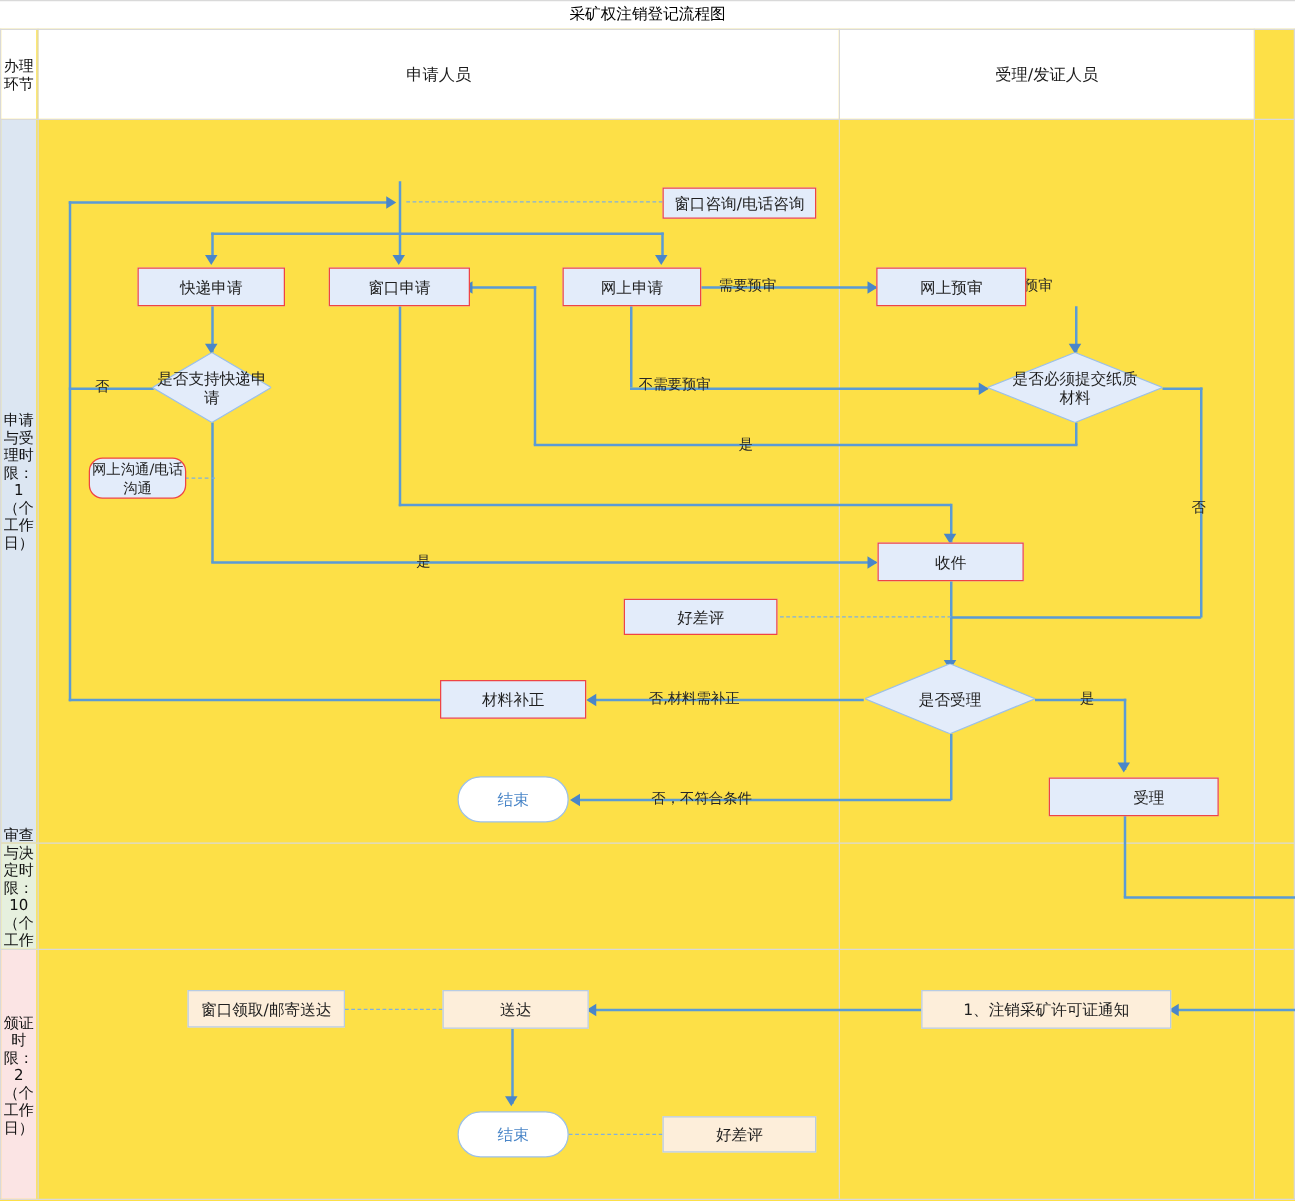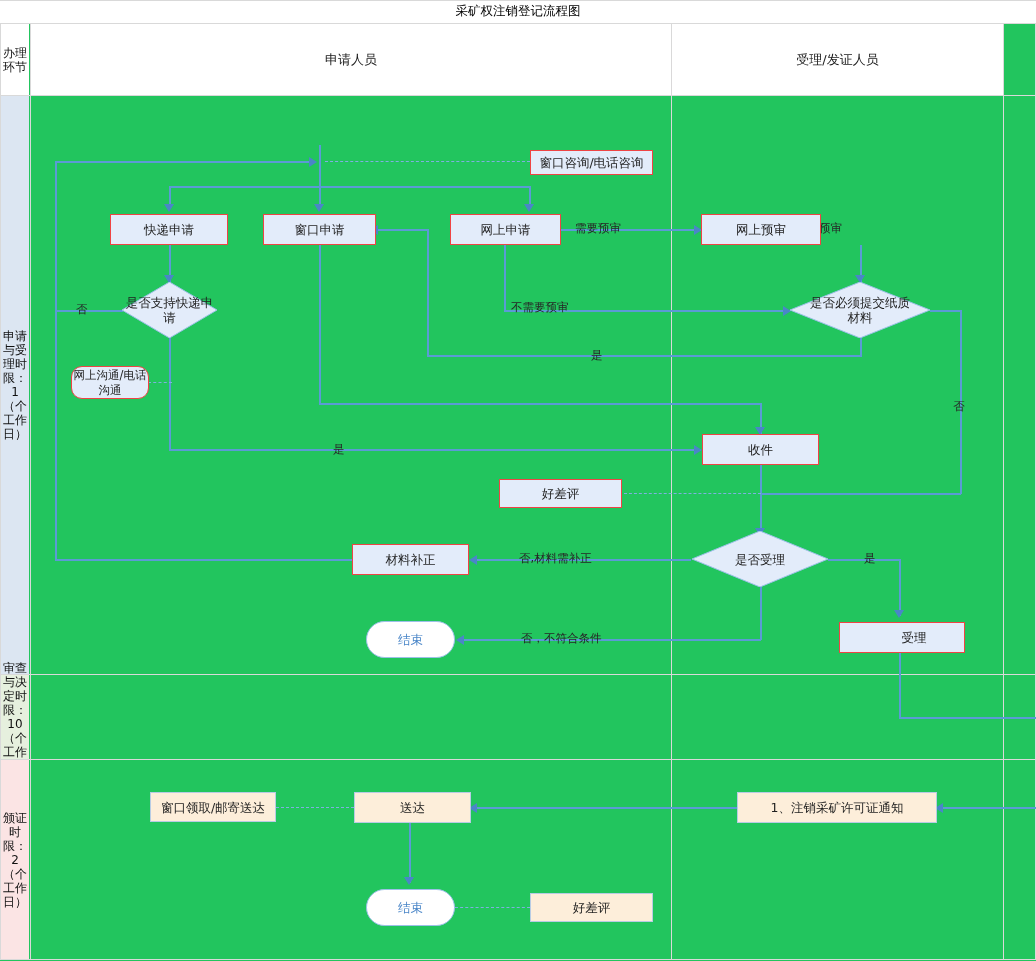--- a/index.html
+++ b/index.html
@@ -1,17 +1,17 @@
 <!DOCTYPE html>
 <html><head>
 <meta charset="utf-8">
 <style>
   html,body{margin:0;padding:0;background:#fff;}
   body{font-family:"DejaVu Sans","Liberation Sans",sans-serif;}
-  #page{position:relative;width:1036px;height:961px;overflow:hidden;background:#22c55e;}
+  #page{position:relative;width:1036px;height:961px;overflow:hidden;background:#fde047;}
 
   
   .tbl-line{position:absolute;background:#d9d9d9;}
   .hline{height:1px;left:0;width:1036px;}
   .vline{width:1px;top:0;}
 
   .title-bar{position:absolute;left:0;top:0;width:1036px;height:23px;
              display:flex;align-items:center;justify-content:center;
              font-size:12.5px;color:#000;background:#fff;}
 
@@ -213,21 +213,21 @@
     <svg width="136" height="56" viewBox="0 0 136 56">
       <polygon points="68,0 136,28 68,56 0,28" fill="#e3ecfa" stroke="#9cc0e8" stroke-width="1"></polygon>
     </svg>
     <div class="diamond-label">是否受理</div>
   </div>
 
   <div class="node rect" style="left:352px;top:544px;width:117px;height:31px;">材料补正</div>
 
   <div class="node round" style="left:366px;top:621px;width:89px;height:37px;">结束</div>
 
-  <div class="node rect" style="left:839px;top:622px;width:126px;height:31px;padding-left:24px;">受理</div>
+  <div class="node rect" style="left:839px;top:622px;width:136px;height:31px;padding-left:24px;">受理</div>
 
   <div class="node rect-orange" style="left:150px;top:792px;width:126px;height:30px;">窗口领取/邮寄送达</div>
 
   <div class="node rect-orange" style="left:354px;top:792px;width:117px;height:31px;">送达</div>
 
   <div class="node rect-orange" style="left:737px;top:792px;width:200px;height:31px;">1、注销采矿许可证通知</div>
 
   <div class="node round" style="left:366px;top:889px;width:89px;height:37px;">结束</div>
 
   <div class="node rect-orange" style="left:530px;top:893px;width:123px;height:29px;">好差评</div>

